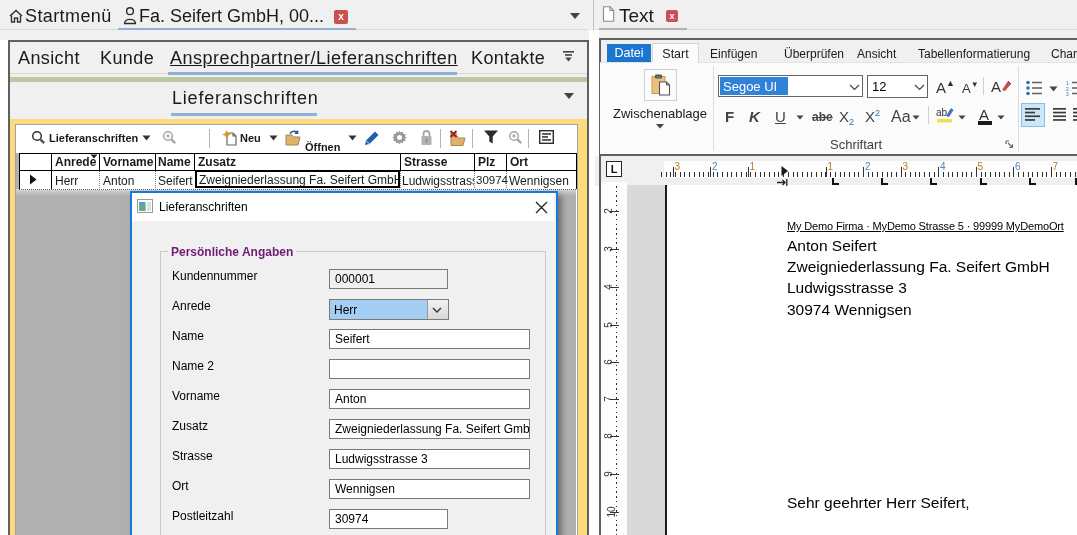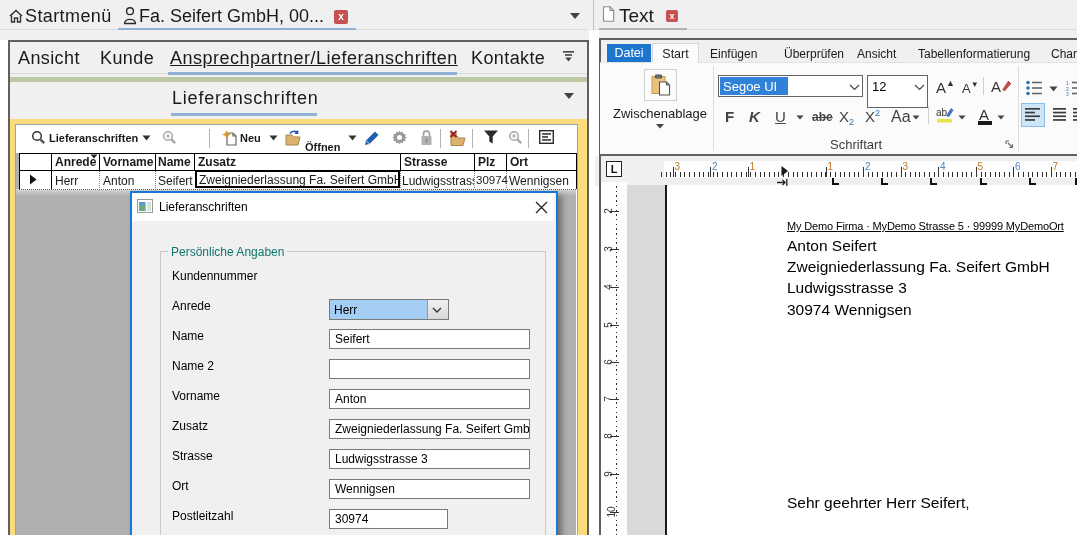--- a/index.html
+++ b/index.html
@@ -213,23 +213,24 @@
     <rect x="2" y="3" width="6.5" height="9" fill="#5a9bd4"></rect>
     <rect x="2" y="6" width="6.5" height="6" fill="#6fae6f" opacity="0.8"></rect>
     <rect x="10" y="3" width="4" height="9" fill="#d9e5d9"></rect>
   </svg>
   <div class="tx" style="left:159px;top:200px;font-size:12px;color:#000;">Lieferanschriften</div>
   <svg style="left:535px;top:201px;" width="13" height="13" viewBox="0 0 13 13">
       <path d="M1 1 L12 12 M12 1 L1 12" stroke="#222" stroke-width="1.3"></path>
     </svg>
 
   <div class="a" style="left:160px;top:251px;width:384px;height:310px;border:1px solid #c9c9c9;border-bottom:none;"></div>
-  <div class="a" style="left:168px;top:245px;background:#f0f0f0;padding:0 3px;font-size:12px;font-weight:normal;color:#0f766e;white-space:nowrap;">Persönliche Angaben</div>
+  <div class="a" style="left:168px;top:245px;background:#f0f0f0;padding:0 3px;font-size:12px;font-weight:bold;color:#701a75;white-space:nowrap;">Persönliche Angaben</div>
 
   <div class="dlbl" style="left:172px;top:269px;">Kundennummer</div>
+  <div class="inp" style="left:329px;top:269px;width:112px;background:#f0f0f0;">000001</div>
   <div class="dlbl" style="left:172px;top:299px;">Anrede</div>
   <div class="a" style="left:329px;top:299px;width:118px;height:19px;border:1px solid #7a7a7a;background:#fff;">
     <div class="a" style="left:0;top:0;width:97px;height:19px;background:#a4cef4;font-size:12px;color:#000;padding:3px 0 0 4px;box-sizing:border-box;">Herr</div>
     <div class="a" style="left:97px;top:0;width:21px;height:19px;background:linear-gradient(#f2f2f2,#d8d8d8);border-left:1px solid #999;box-sizing:border-box;"></div>
     <svg style="left:102px;top:7px;" width="10" height="6" viewBox="0 0 10 6">
         <path d="M1 1 L5 5 L9 1" fill="none" stroke="#333" stroke-width="1.4"></path>
       </svg>
   </div>
   <div class="dlbl" style="left:172px;top:329px;">Name</div>
   <div class="inp" style="left:329px;top:329px;width:194px;">Seifert</div>
@@ -276,21 +277,21 @@
       <path d="M1 1 L9 1 L5 5.5 Z" fill="#444"></path>
     </svg>
 
   <div class="a" style="left:718px;top:75px;width:145px;height:22px;border:1px solid #646464;background:#fff;box-sizing:border-box;">
     <div class="a" style="left:1px;top:1px;width:68px;height:18px;background:#2f82d8;color:#fff;font-size:13px;padding:2px 0 0 3px;box-sizing:border-box;">Segoe UI</div>
     <svg style="left:130px;top:8px;" width="11" height="7" viewBox="0 0 11 7">
         <path d="M1 1 L5.5 5.5 L10 1" fill="none" stroke="#444" stroke-width="1.2"></path>
       </svg>
   </div>
 
-  <div class="a" style="left:867px;top:75px;width:61px;height:33px;border:1px solid #646464;background:#fff;box-sizing:border-box;text-align:right;">
+  <div class="a" style="left:867px;top:75px;width:61px;height:23px;border:1px solid #646464;background:#fff;box-sizing:border-box;text-align:right;">
     <div class="a" style="left:4px;top:3px;font-size:13px;color:#000;">12</div>
     <svg style="left:46px;top:8px;" width="11" height="7" viewBox="0 0 11 7">
         <path d="M1 1 L5.5 5.5 L10 1" fill="none" stroke="#444" stroke-width="1.2"></path>
       </svg>
   </div>
 
   <div class="tx" style="left:936px;top:78px;font-size:15px;color:#333;">A<span style="font-size:9px;vertical-align:7px;">▲</span></div>
   <div class="tx" style="left:962px;top:80px;font-size:13px;color:#333;">A<span style="font-size:8px;vertical-align:6px;">▼</span></div>
   <div class="a" style="left:983px;top:77px;width:1px;height:18px;background:#d0d0d0;"></div>
   <div class="tx" style="left:991px;top:78px;font-size:15px;color:#333;">A</div>

